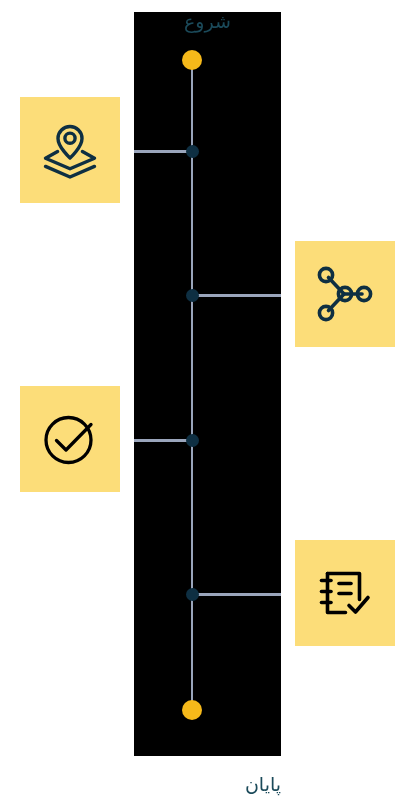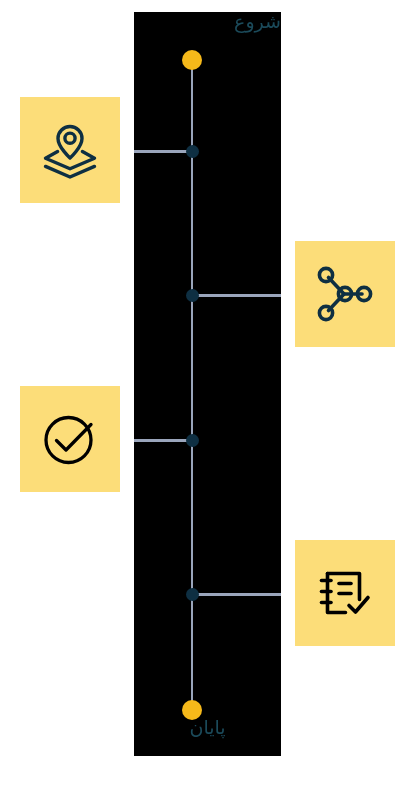--- a/index.html
+++ b/index.html
@@ -59,22 +59,22 @@
     position: absolute;
     left: 134px;
     width: 147px;
     text-align: center;
     color: #1b4a5a;
     font-size: 19px;
     line-height: 22px;
     direction: rtl;
     white-space: nowrap;
   }
-  .terminal-label.start { top: 10px; text-align: right; }
-  .terminal-label.end   { top: 716px; }
+  .terminal-label.start { top: 10px; }
+  .terminal-label.end   { top: 773px; text-align: right; }
 
   
   .node {
     position: absolute;
     width: 13px;
     height: 13px;
     border-radius: 50%;
     background: #0e2f42;
     left: 186px;
   }

